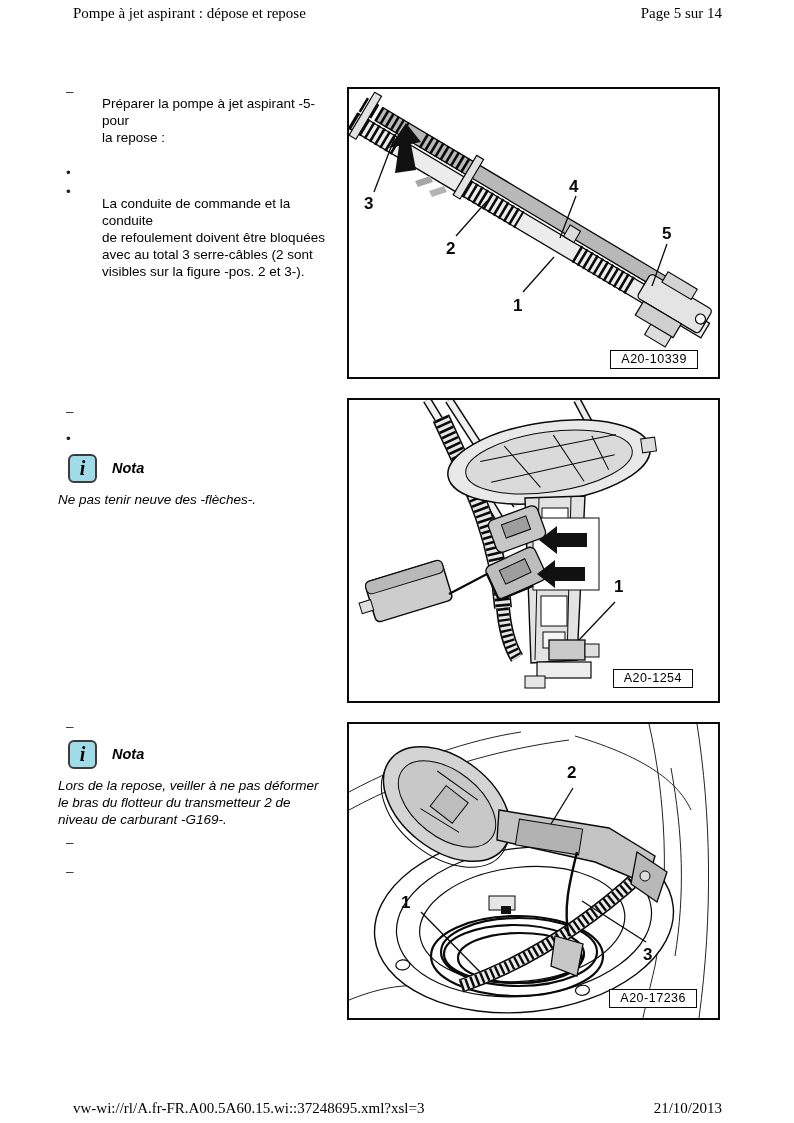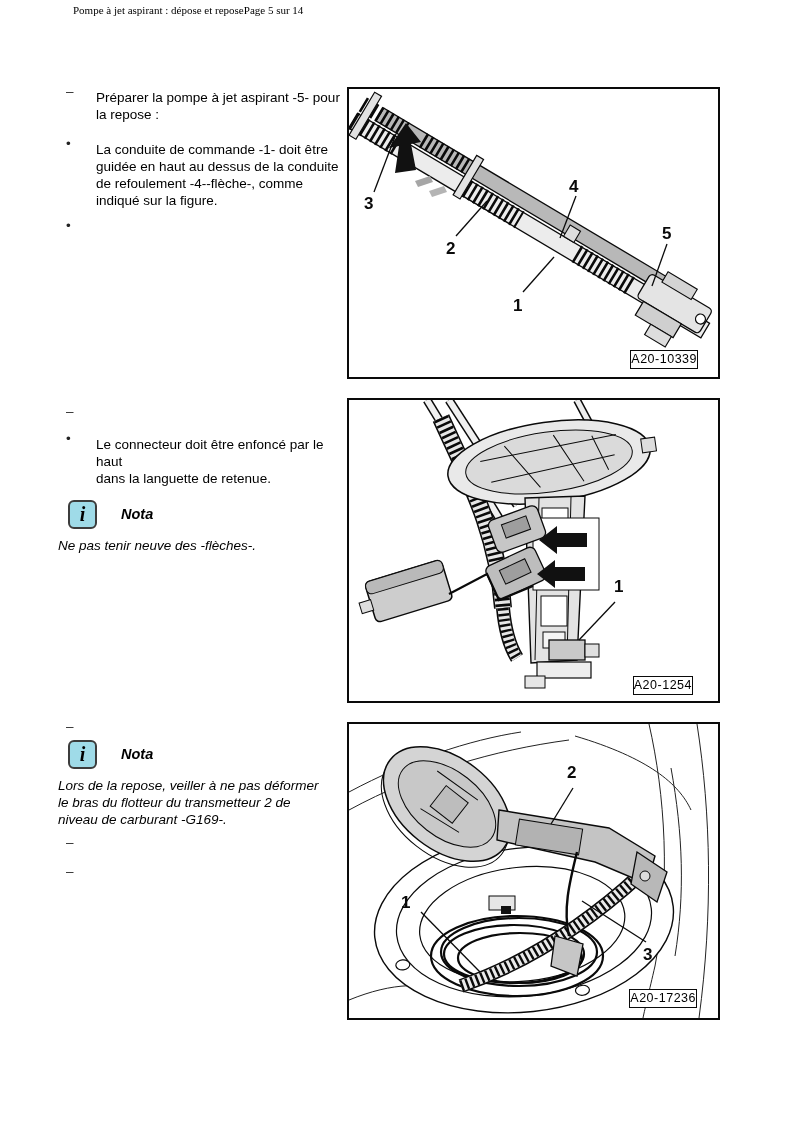--- a/index.html
+++ b/index.html
@@ -1,44 +1,44 @@
 <!DOCTYPE html>
 <html><head>
 <meta charset="utf-8">
 <style>
   html,body{margin:0;padding:0}
   body{width:794px;height:1123px;background:#fff;position:relative;
        font-family:"Liberation Sans",sans-serif;color:#000}
   .page{position:absolute;inset:0;background:#fff;overflow:hidden}
 
   .hdr,.ftr{position:absolute;left:73px;right:72px;display:flex;
-            justify-content:flex-start;
-            font-family:"Liberation Serif",serif;font-size:11px;line-height:1.25}
+            justify-content:space-between;
+            font-family:"Liberation Serif",serif;font-size:15px;line-height:1.25}
   .hdr{top:4px}
   .ftr{top:1099px}
 
   .textcol{position:absolute;left:58px;width:296px;font-size:13.5px;line-height:17px}
   .li{display:flex;padding-left:8px}
   .mk{flex:0 0 24px;color:#222}
-  .pt{margin:6px;white-space:pre-line}
+  .pt{margin:12px;white-space:pre-line}
 
   .nota{display:flex;align-items:center;padding-left:10px;height:29px}
   .nicon{width:29px;height:29px;box-sizing:border-box;background:#9fdbe8;
          border:2px solid #3c3c3c;border-radius:6px;
          display:flex;align-items:center;justify-content:center;flex:0 0 29px}
   .nicon i{font-family:"Liberation Serif",serif;font-weight:bold;font-style:italic;
            font-size:20px;line-height:1;transform:translateY(-1px)}
-  .nlabel{margin-left:24px;font-weight:bold;font-style:italic;font-size:14.5px}
+  .nlabel{margin-left:15px;font-weight:bold;font-style:italic;font-size:14.5px}
   .notep{margin:0;font-style:italic;white-space:pre-line}
 
   .fig{position:absolute;left:347px;width:373px;margin:0;box-sizing:border-box;
        border:2px solid #0a0a0a;background:#fff}
   .fig svg{display:block;width:100%;height:100%}
   .cap{position:absolute;background:#fff;border:1.5px solid #0a0a0a;
-       font-size:12.5px;letter-spacing:.5px;padding:1px 0;line-height:15px}
+       font-size:12.5px;letter-spacing:.5px;padding:1px 10px;line-height:15px}
 
   .lbl{font-family:"Liberation Sans",sans-serif;font-weight:bold;font-size:17px;fill:#0a0a0a}
   .ldr{stroke:#0a0a0a;stroke-width:1.3;fill:none}
 </style>
 </head>
 <body>
 
 <div class="page">
 
   <header class="hdr">
@@ -47,27 +47,27 @@
   </header>
 
   <section class="textcol" style="top:83px">
     <div class="li" style="margin-bottom:6px">
       <span class="mk">–</span>
       <p class="pt">Préparer la pompe à jet aspirant -5- pour
 la repose :</p>
     </div>
     <div class="li" style="margin-bottom:2px">
       <span class="mk">•</span>
-      <p class="pt">La conduite de commande -1- doit être
-guidée en haut au dessus de la conduite
-de refoulement -4--flèche-, comme
-indiqué sur la figure.</p>
     </div>
     <div class="li">
       <span class="mk">•</span>
+      <p class="pt">La conduite de commande et la conduite
+de refoulement doivent être bloquées
+avec au total 3 serre-câbles (2 sont
+visibles sur la figure -pos. 2 et 3-).</p>
     </div>
   </section>
 
   <figure class="fig" style="top:87px;height:292px">
     <svg viewBox="0 0 369 288">
       <g transform="translate(12,30) rotate(30.8)">
         <rect x="14" y="-21" width="330" height="15" fill="#b8b8b8" stroke="#0a0a0a" stroke-width="1.3"></rect>
         <rect x="-6" y="-3" width="410" height="17" fill="#ececec" stroke="#0a0a0a" stroke-width="1.3"></rect>
         <line x1="-6" y1="-13.5" x2="44" y2="-13.5" stroke="#0a0a0a" stroke-width="16" stroke-dasharray="2.6,3.4"></line>
         <line x1="64" y1="-13.5" x2="118" y2="-13.5" stroke="#0a0a0a" stroke-width="16" stroke-dasharray="2.6,3.4"></line>
@@ -101,22 +101,20 @@
     </svg>
     <div class="cap" style="right:20px;bottom:8px">A20-10339</div>
   </figure>
 
   <section class="textcol" style="top:403px">
     <div class="li" style="margin-bottom:10px">
       <span class="mk">–</span>
     </div>
     <div class="li" style="margin-bottom:7px">
       <span class="mk">•</span>
-      <p class="pt">Le connecteur doit être enfoncé par le haut
-dans la languette de retenue.</p>
     </div>
     <div class="nota" style="margin-bottom:8px">
       <span class="nicon">
           <i>i</i>
         </span>
       <span class="nlabel">Nota</span>
     </div>
     <p class="notep">Ne pas tenir neuve des -flèches-.</p>
   </section>
 
@@ -168,21 +166,21 @@
       <polyline points="100,194 138,174 150,200 184,186" stroke="#0a0a0a" stroke-width="2.2" fill="none"></polyline>
       <g>
         <rect x="200" y="240" width="36" height="20" fill="#c9c9c9" stroke="#0a0a0a" stroke-width="1.3"></rect>
         <rect x="236" y="244" width="14" height="13" fill="#e0e0e0" stroke="#0a0a0a" stroke-width="1"></rect>
         <rect x="188" y="262" width="54" height="16" fill="#ededed" stroke="#0a0a0a" stroke-width="1.2"></rect>
         <rect x="176" y="276" width="20" height="12" fill="#e6e6e6" stroke="#0a0a0a" stroke-width="1"></rect>
       </g>
       <path class="ldr" d="M266,202 L230,240"></path>
       <text class="lbl" x="265" y="192">1</text>
     </svg>
-    <div class="cap" style="right:25px;bottom:6px">A20-1254</div>
+    <div class="cap" style="right:25px;bottom:13px">A20-1254</div>
   </figure>
 
   <section class="textcol" style="top:718px">
     <div class="li" style="margin-bottom:5px">
       <span class="mk">–</span>
     </div>
     <div class="nota" style="margin-bottom:8px">
       <span class="nicon">
           <i>i</i>
         </span>
@@ -250,14 +248,18 @@
         <path class="ldr" d="M72,188 L131,248"></path>
         <path class="ldr" d="M297,218 L233,177"></path>
       </g>
       <text class="lbl" x="218" y="54">2</text>
       <text class="lbl" x="52" y="184">1</text>
       <text class="lbl" x="294" y="236">3</text>
     </svg>
     <div class="cap" style="right:21px;bottom:10px">A20-17236</div>
   </figure>
 
+  <footer class="ftr">
+    <span>vw-wi://rl/A.fr-FR.A00.5A60.15.wi::37248695.xml?xsl=3</span>
+    <span>21/10/2013</span>
+  </footer>
 
 </div>
 
 </body></html>

